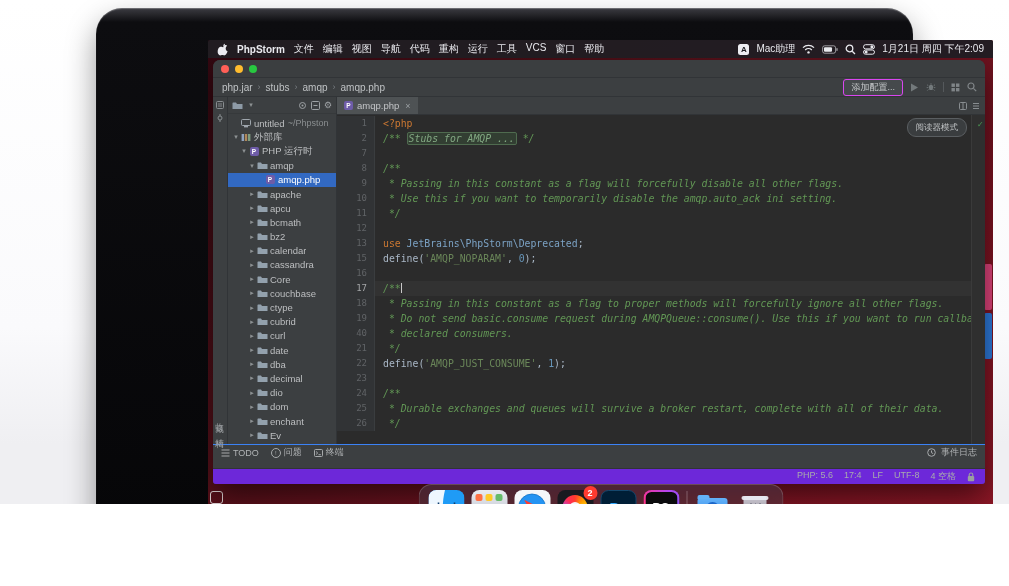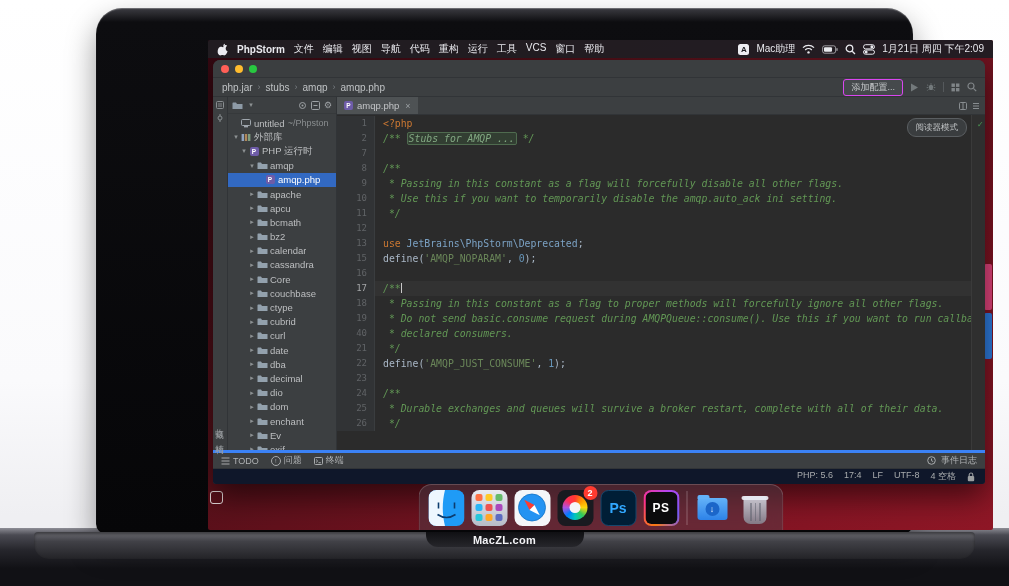--- a/index.html
+++ b/index.html
@@ -1,17 +1,17 @@
 <!DOCTYPE html>
 <html><head>
 <meta charset="utf-8">
 <style>
   html,body{margin:0;padding:0;}
   body{width:1009px;height:586px;font-family:"Liberation Sans","DejaVu Sans",sans-serif;-webkit-font-smoothing:antialiased;}
-  .stage{position:relative;width:1009px;height:586px;overflow:hidden;
+  .stage{position:relative;width:1009px;height:504px;overflow:hidden;
     background:linear-gradient(180deg,#ffffff 0%,#fafafc 65%,#efeff2 88%);}
   .floor{position:absolute;left:0;right:0;top:528px;bottom:0;
     background:linear-gradient(180deg,#8e8e96 0px,#4a4a52 7px,#26262c 22px,#111115 70%);}
   
   .laptop-shell{position:absolute;left:96px;top:8px;width:817px;height:526px;
     background:linear-gradient(180deg,#3c3c42 0%,#0d0d10 14px,#060608 100%);
     border-radius:26px 26px 10px 10px;
     box-shadow:inset 0 1px 1px rgba(255,255,255,.28),0 14px 30px rgba(0,0,0,.40);}
   .screen{position:absolute;left:112px;top:32px;width:785px;height:490px;overflow:hidden;border-radius:2px;
     background:linear-gradient(140deg,#320710 0%,#531019 35%,#7d1322 72%,#8f1726 100%);}
@@ -89,29 +89,29 @@
   .tk-cls{color:#7ba2c4;}
   .tk-pln{color:#a9b7c6;}
   .tk-str{color:#6a8759;}
   .tk-num{color:#6897bb;}
   .tk-fold{color:#82a882;background:rgba(70,110,70,.28);border:1px solid #4f6b4f;border-radius:2px;padding:0 1px;font-style:italic;}
   .error-stripe{position:absolute;top:0;bottom:0;right:0;width:13px;background:#2f2f2f;border-left:1px solid #3a3a3a;}
   .inspect-check{position:absolute;top:2px;right:2px;color:#4d9b55;font-size:9px;z-index:3;}
   .reader-pill{position:absolute;top:3px;right:18px;z-index:3;font-family:"Liberation Sans",sans-serif;
     font-size:8.5px;color:#c0c3c5;background:rgba(60,63,65,.92);border:1px solid #5a5e61;border-radius:9px;padding:1px 8px;white-space:nowrap;}
   
-  .toolbtn-bar{height:15px;flex:none;background:#3c3f41;border-top:3px solid #3b82f6;display:flex;align-items:center;
+  .toolbtn-bar{height:15px;flex:none;background:#3c3f41;border-top:1px solid #3b82f6;display:flex;align-items:center;
     padding:0 8px;font-size:9px;color:#b0b3b5;}
   .tb-left{display:flex;gap:12px;align-items:center;}
   .tb-right{margin-left:auto;display:flex;gap:5px;align-items:center;}
   .tb-btn{display:inline-flex;align-items:center;gap:3px;white-space:nowrap;}
   .excl{display:inline-flex;width:8px;height:8px;border:1px solid #a7aaac;border-radius:50%;
     font-size:6px;align-items:center;justify-content:center;color:#a7aaac;}
-  .statusbar{height:15px;flex:none;background:#0f172a;border-top:1px solid #313437;display:flex;align-items:center;
-    padding:0 10px;font-size:9px;color:#a8abad;}
+  .statusbar{height:15px;flex:none;background:#6d28d9;border-top:1px solid #313437;display:flex;align-items:center;
+    padding:0 10px;font-size:9px;color:#a8abad;margin-top:8px;}
   .st-right{margin-left:auto;display:flex;gap:11px;align-items:center;white-space:nowrap;}
   
   .sliver{position:absolute;right:1px;width:8px;border-radius:2px;z-index:2;}
   .sliver.pink{top:224px;height:46px;background:#e4457e;}
   .sliver.blue{top:273px;height:46px;background:#2f7de1;}
   .corner-widget{position:absolute;left:2px;bottom:26px;width:11px;height:11px;border:1.5px solid rgba(255,255,255,.85);border-radius:3px;z-index:3;}
   
   .dock{position:absolute;left:50%;transform:translateX(-50%);bottom:0;height:46px;z-index:5;
     display:flex;align-items:center;gap:7px;padding:4px 9px;box-sizing:border-box;
     background:rgba(78,66,78,.45);border:1px solid rgba(255,255,255,.18);border-radius:13px 13px 0 0;border-bottom:none;

